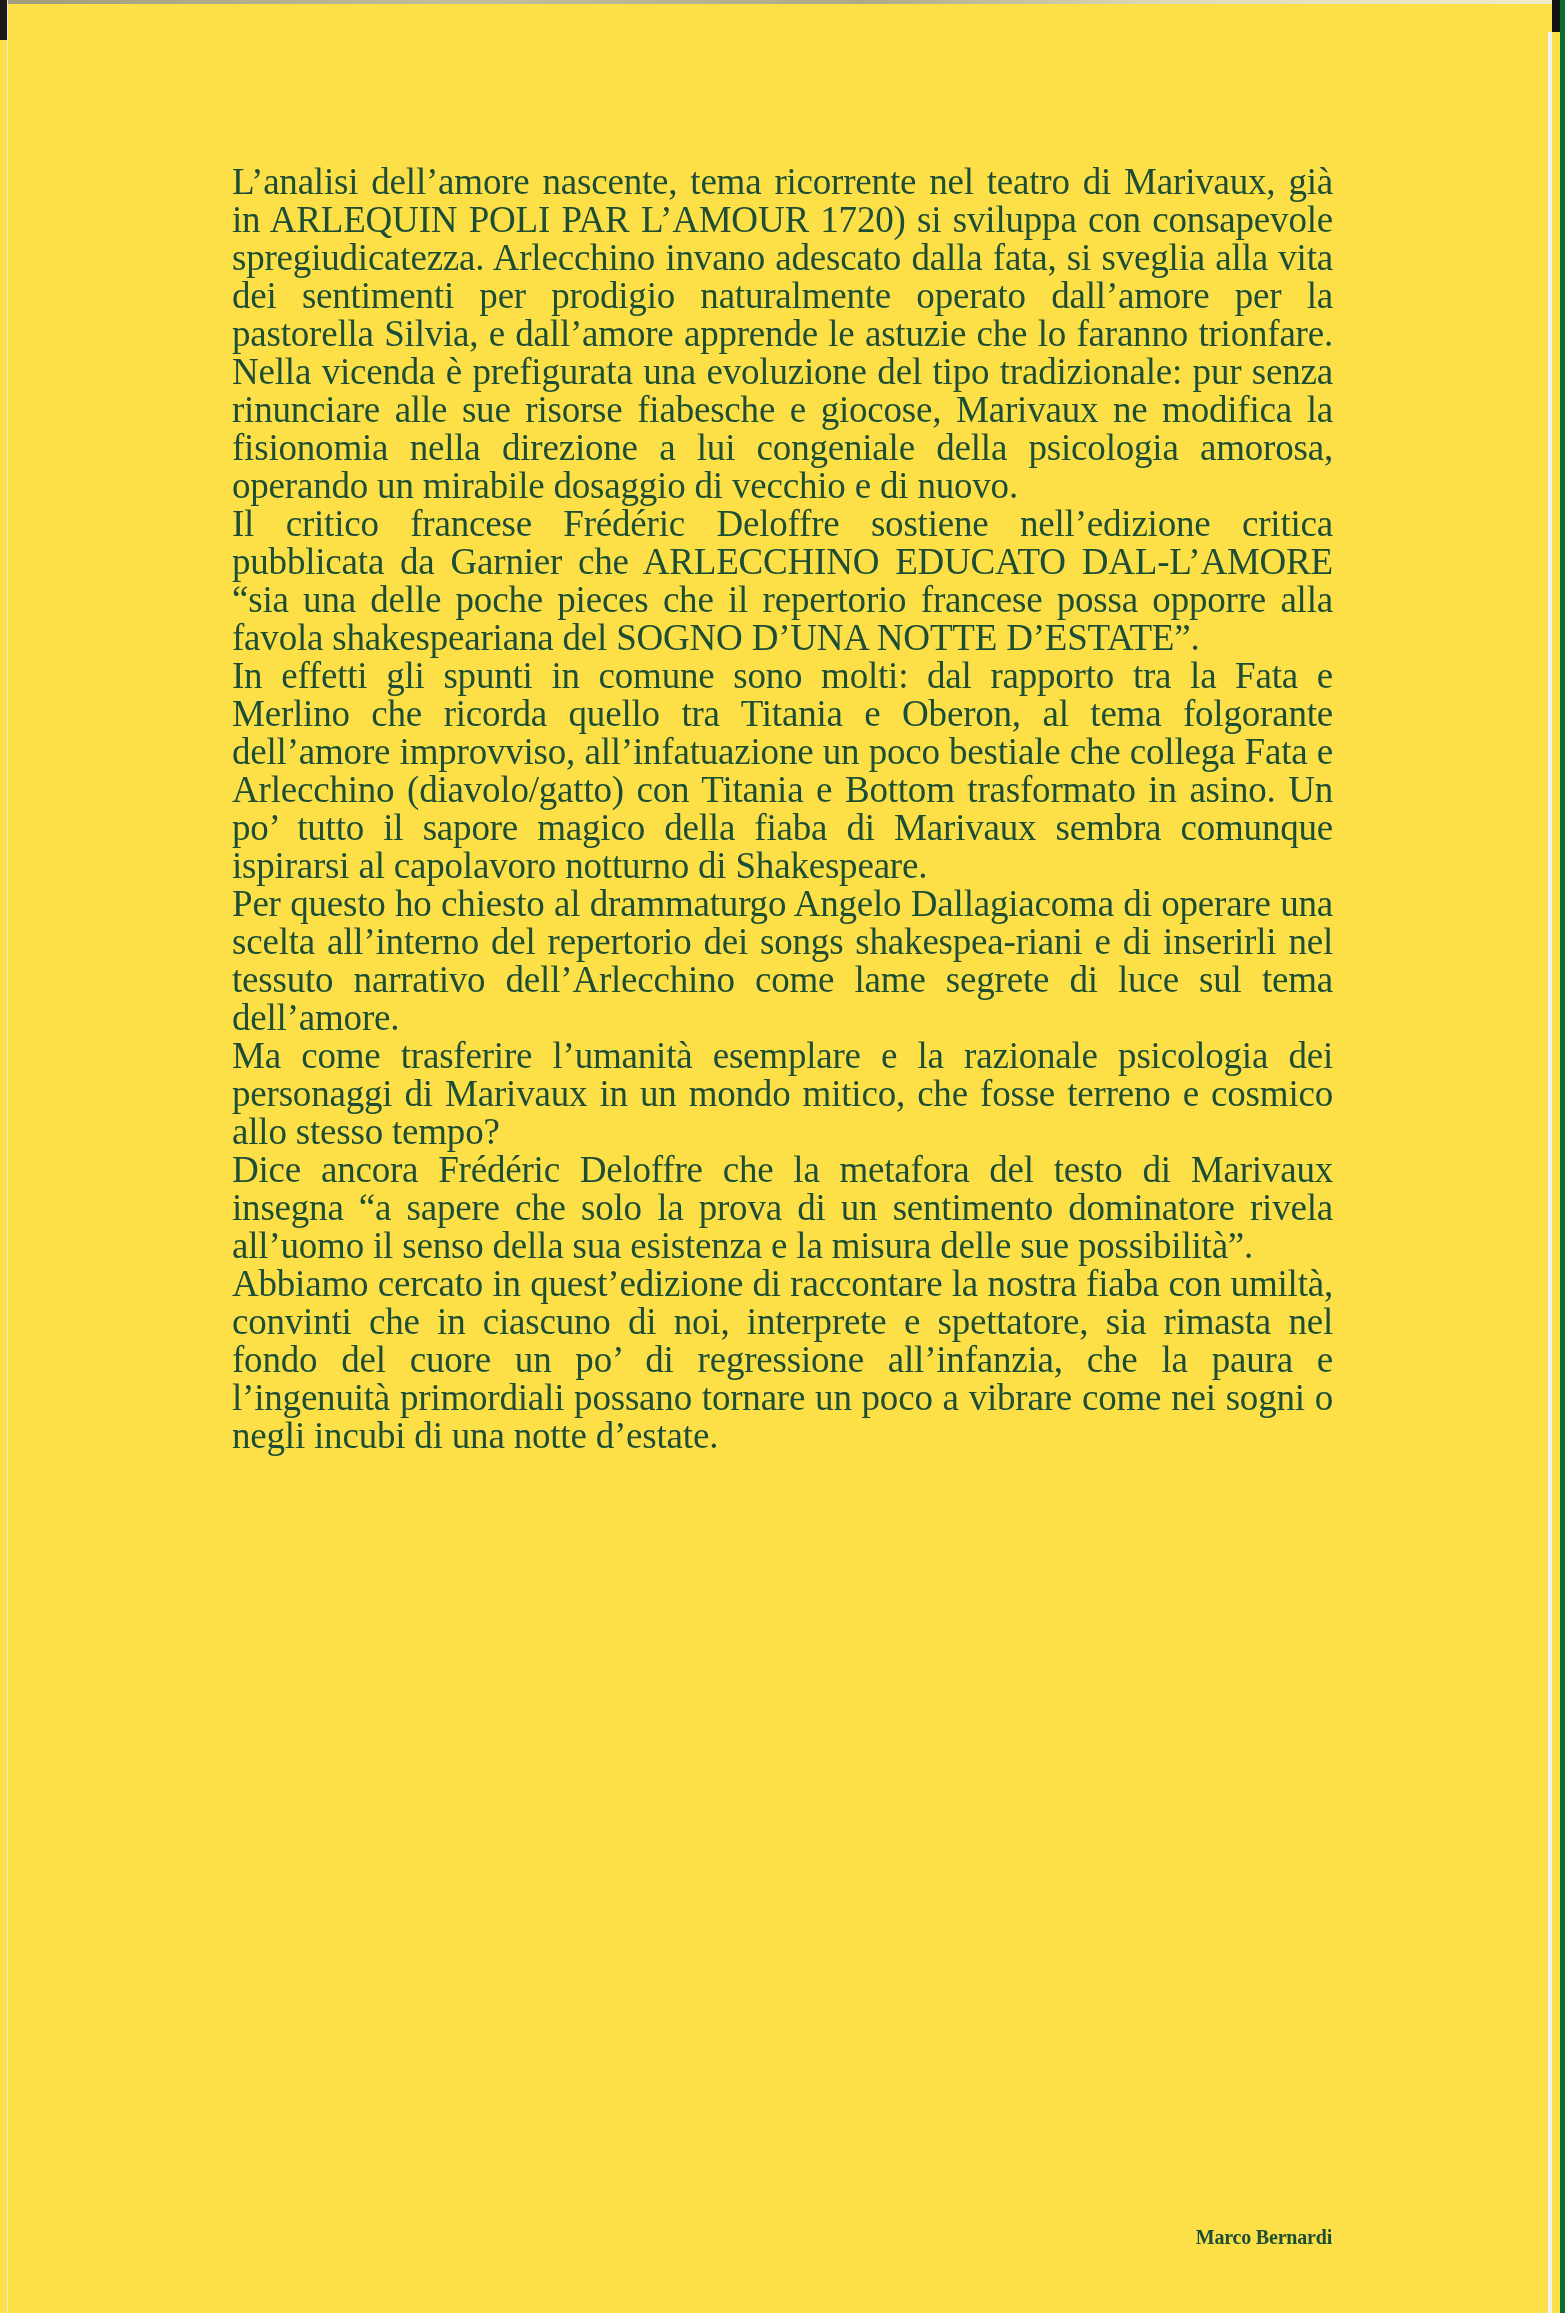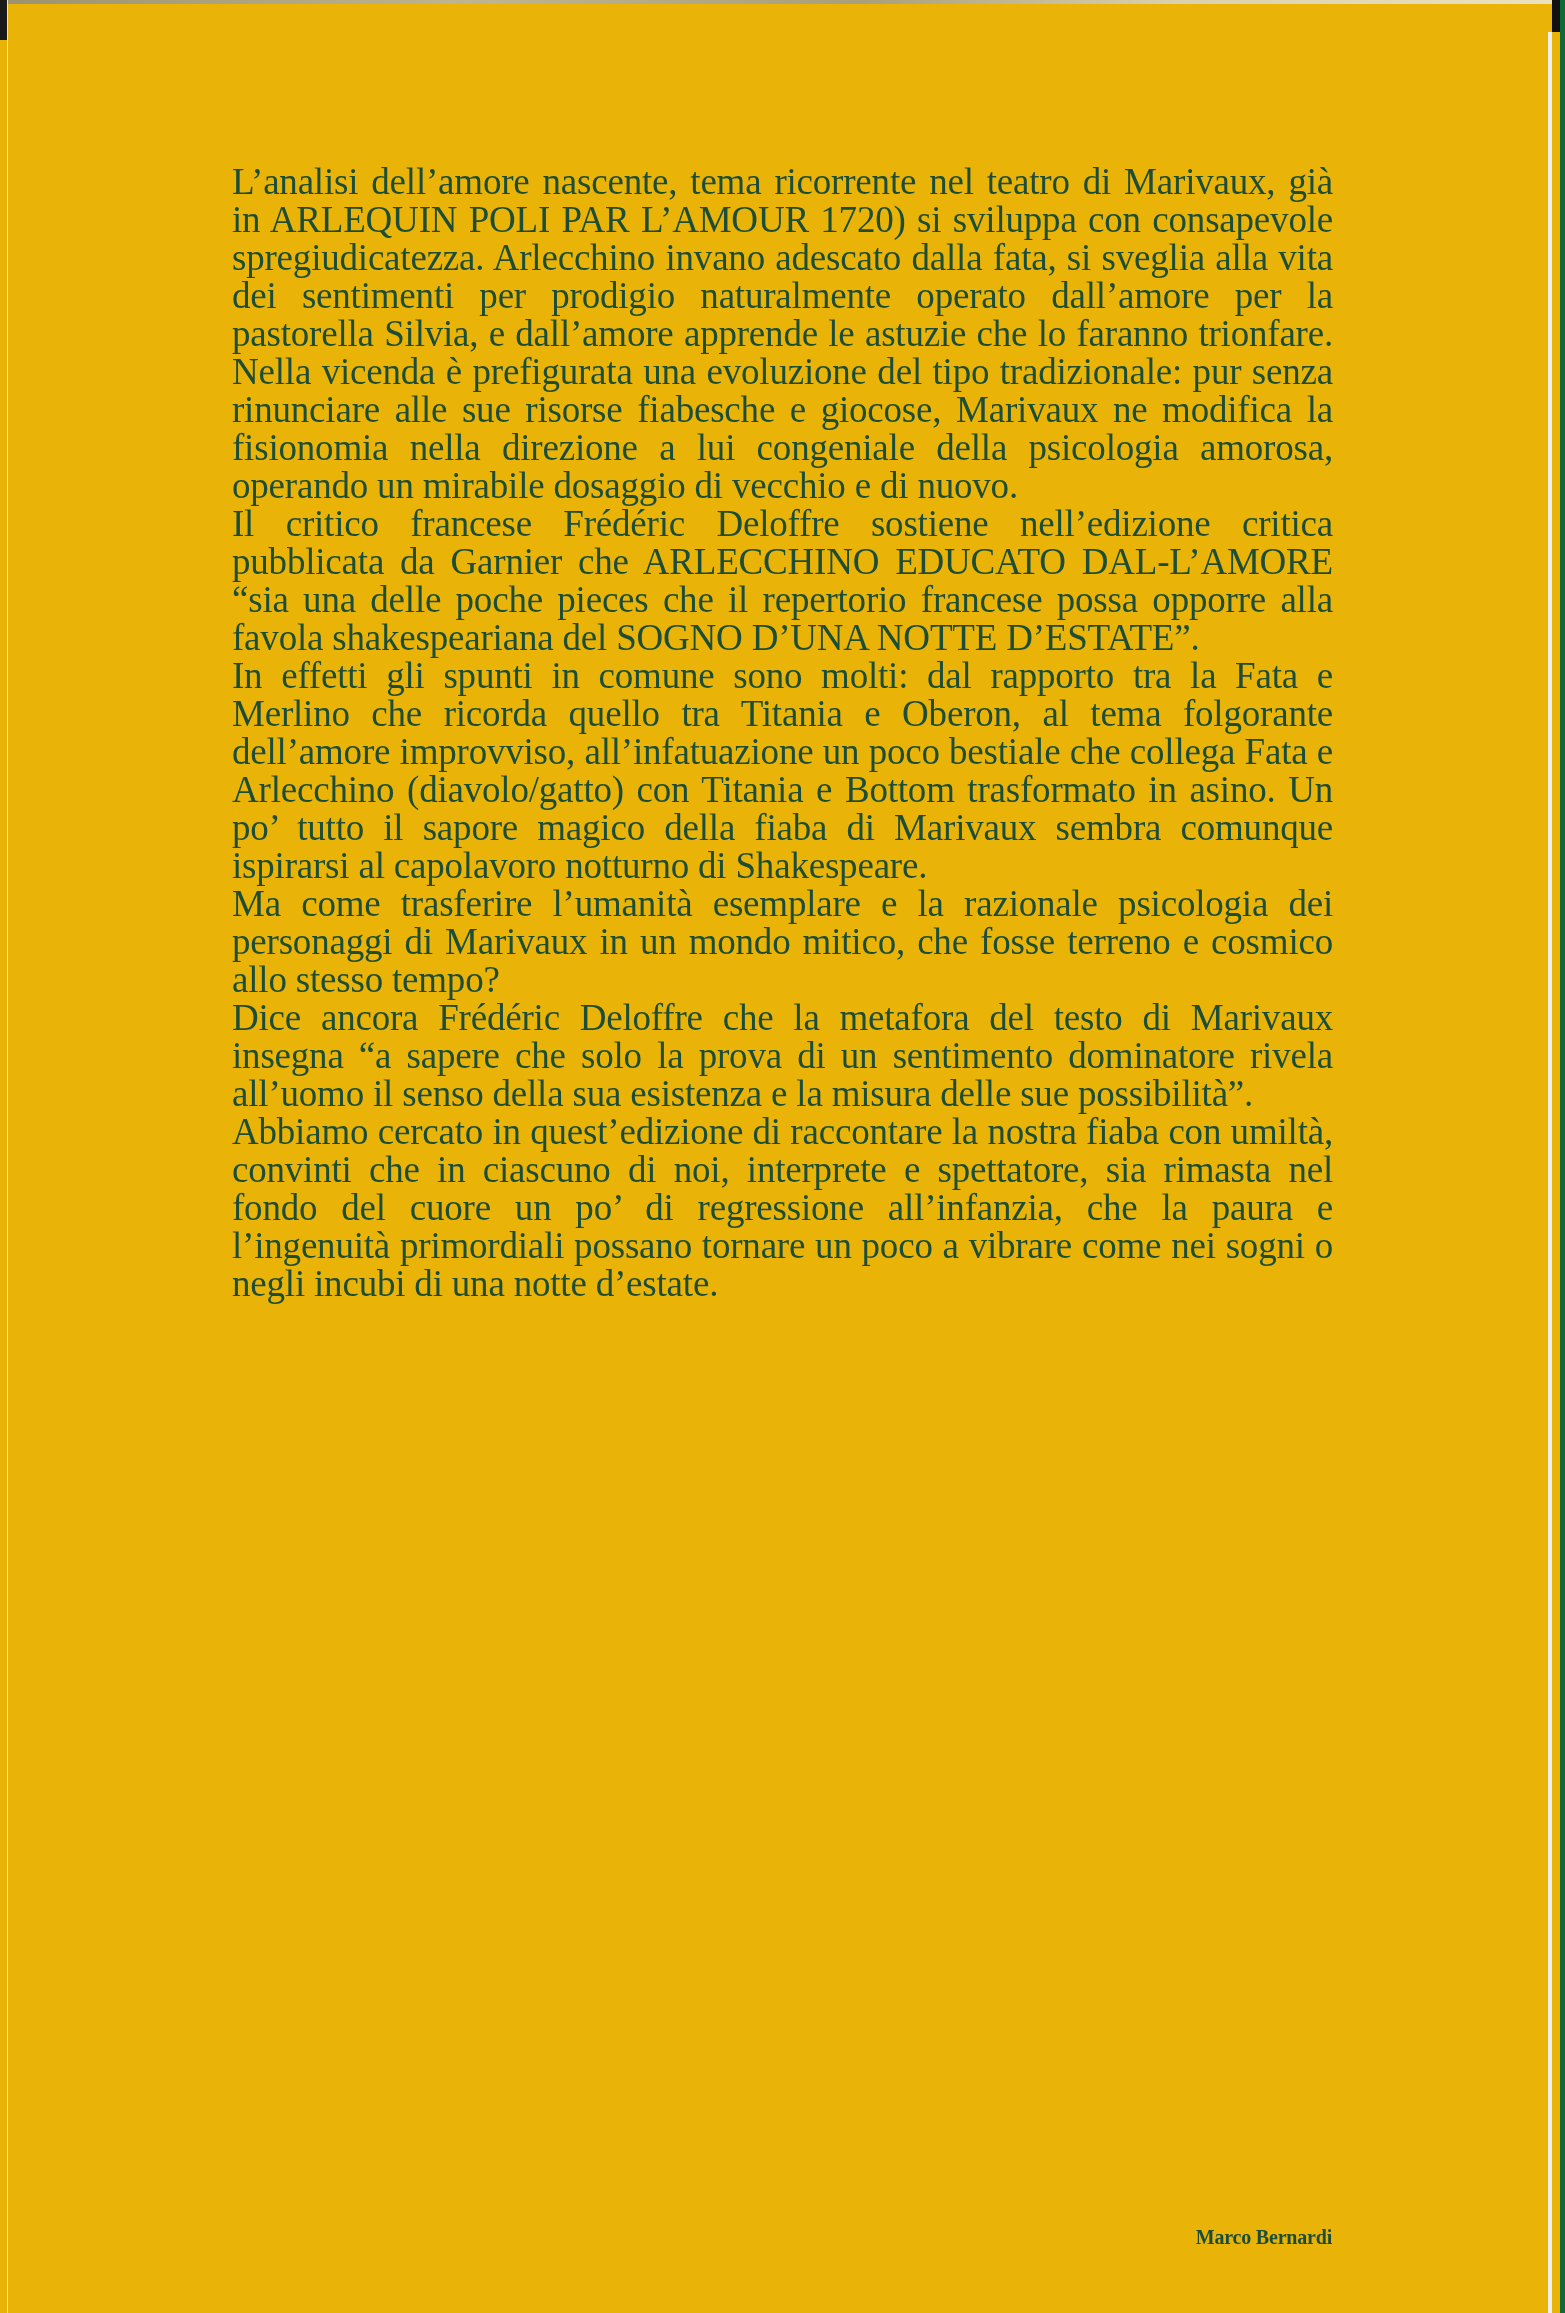--- a/index.html
+++ b/index.html
@@ -11,21 +11,21 @@
       height: 2314px;
       position: relative;
       background: #ffffff;
       overflow: hidden;
     }
     .page {
       position: absolute;
       left: 0; top: 0;
       width: 1565px;
       height: 2314px;
-      background: #eab308;
+      background: #fde047;
     }
     .scan-top-edge {
       position: absolute;
       left: 0; top: 0;
       width: 1565px;
       height: 3.8px;
       background: linear-gradient(to right, #8a8a8a 0%, #b5b5b5 30%, #9a9a9a 55%, #d8d8d8 75%, #eeeeee 100%);
       opacity: 0.8;
     }
     .scan-left-mark {
@@ -98,20 +98,21 @@
   <div class="scan-left-mark"></div>
   <div class="scan-left-edge"></div>
   <div class="strip-shadow"></div>
   <div class="green-strip-top"></div>
   <div class="green-strip"></div>
 
   <div class="text-block">
     <p>L’analisi dell’amore nascente, tema ricorrente nel teatro di Marivaux, già in ARLEQUIN POLI PAR L’AMOUR 1720) si sviluppa con consapevole spregiudicatezza. Arlecchino invano adescato dalla fata, si sveglia alla vita dei sentimenti per prodigio naturalmente operato dall’amore per la pastorella Silvia, e dall’amore apprende le astuzie che lo faranno trionfare. Nella vicenda è prefigurata una evoluzione del tipo tradizionale: pur senza rinunciare alle sue risorse fiabesche e giocose, Marivaux ne modifica la fisionomia nella direzione a lui congeniale della psicologia amorosa, operando un mirabile dosaggio di vecchio e di nuovo.</p>
     <p>Il critico francese Frédéric Deloffre sostiene nell’edizione critica pubblicata da Garnier che ARLECCHINO EDUCATO DAL-L’AMORE “sia una delle poche pieces che il repertorio francese possa opporre alla favola shakespeariana del SOGNO D’UNA NOTTE D’ESTATE”.</p>
     <p>In effetti gli spunti in comune sono molti: dal rapporto tra la Fata e Merlino che ricorda quello tra Titania e Oberon, al tema folgorante dell’amore improvviso, all’infatuazione un poco bestiale che collega Fata e Arlecchino (diavolo/gatto) con Titania e Bottom trasformato in asino. Un po’ tutto il sapore magico della fiaba di Marivaux sembra comunque ispirarsi al capolavoro notturno di Shakespeare.</p>
+    <p>Per questo ho chiesto al drammaturgo Angelo Dallagiacoma di operare una scelta all’interno del repertorio dei songs shakespea-riani e di inserirli nel tessuto narrativo dell’Arlecchino come lame segrete di luce sul tema dell’amore.</p>
     <p>Ma come trasferire l’umanità esemplare e la razionale psicologia dei personaggi di Marivaux in un mondo mitico, che fosse terreno e cosmico allo stesso tempo?</p>
     <p>Dice ancora Frédéric Deloffre che la metafora del testo di Marivaux insegna “a sapere che solo la prova di un sentimento dominatore rivela all’uomo il senso della sua esistenza e la misura delle sue possibilità”.</p>
     <p>Abbiamo cercato in quest’edizione di raccontare la nostra fiaba con umiltà, convinti che in ciascuno di noi, interprete e spettatore, sia rimasta nel fondo del cuore un po’ di regressione all’infanzia, che la paura e l’ingenuità primordiali possano tornare un poco a vibrare come nei sogni o negli incubi di una notte d’estate.</p>
   </div>
 
   <div class="signature">Marco Bernardi</div>
 </div>
 
 
 </body></html>

